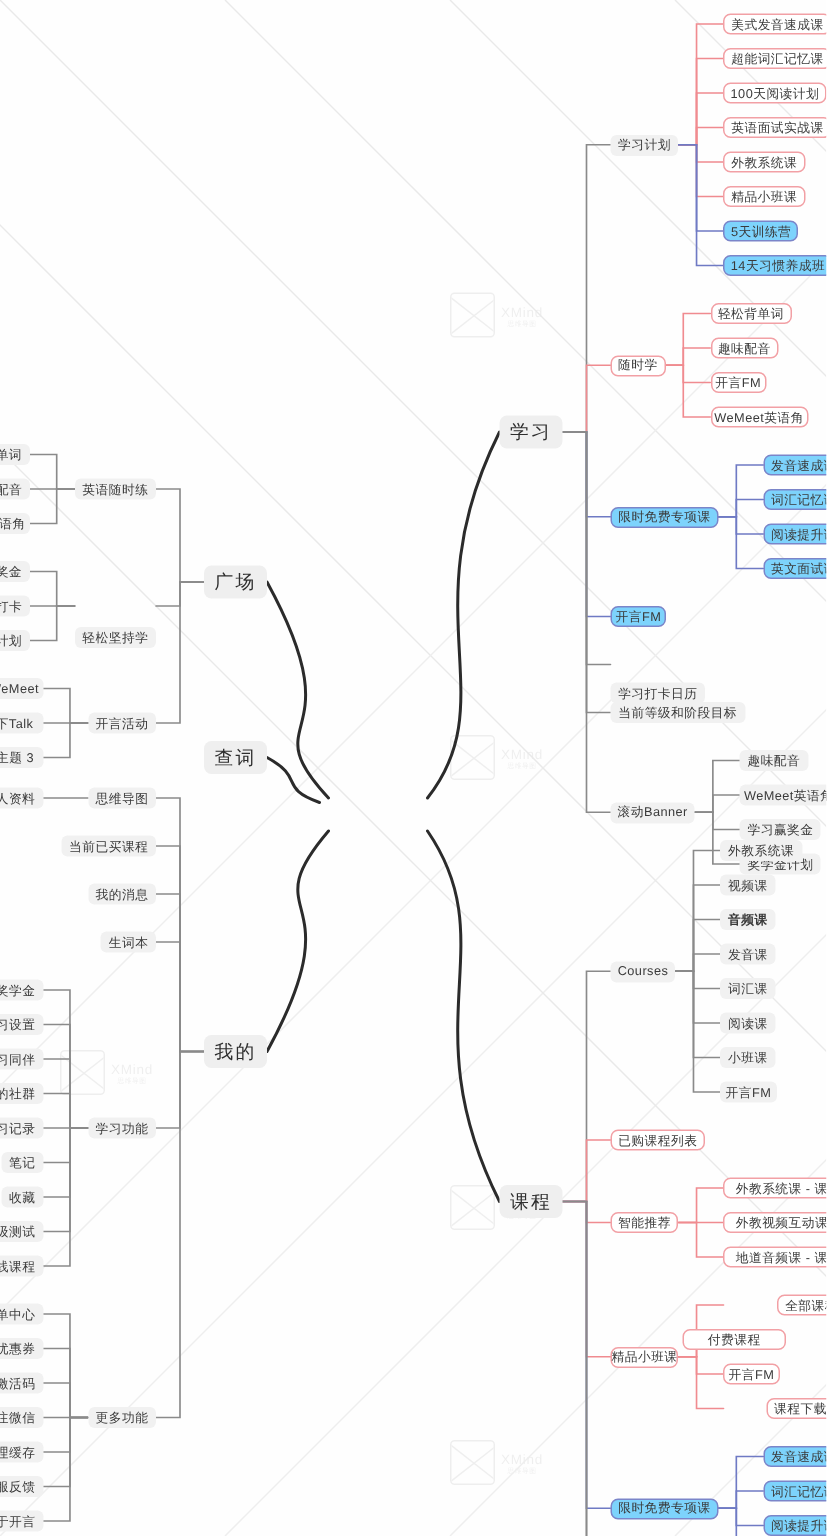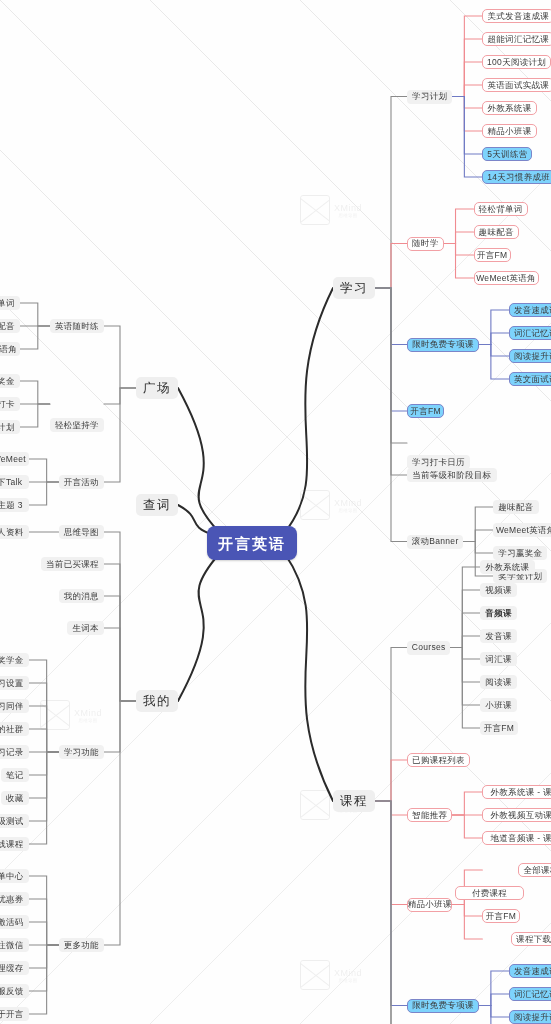--- a/index.html
+++ b/index.html
@@ -279,21 +279,20 @@
       <path d="M 136 701 L 120 701 L 120 945 L 104 945" stroke="#8a8a8a" stroke-width="1.1" fill="none" stroke-linecap="round"></path>
       <path d="M 58.64 945 L 46.64 945 L 46.64 876 L 28.64 876" stroke="#8a8a8a" stroke-width="1.1" fill="none" stroke-linecap="round"></path>
       <path d="M 58.64 945 L 46.64 945 L 46.64 899 L 28.64 899" stroke="#8a8a8a" stroke-width="1.1" fill="none" stroke-linecap="round"></path>
       <path d="M 58.64 945 L 46.64 945 L 46.64 922 L 28.64 922" stroke="#8a8a8a" stroke-width="1.1" fill="none" stroke-linecap="round"></path>
       <path d="M 58.64 945 L 46.64 945 L 46.64 945 L 28.64 945" stroke="#8a8a8a" stroke-width="1.1" fill="none" stroke-linecap="round"></path>
       <path d="M 58.64 945 L 46.64 945 L 46.64 968 L 28.64 968" stroke="#8a8a8a" stroke-width="1.1" fill="none" stroke-linecap="round"></path>
       <path d="M 58.64 945 L 46.64 945 L 46.64 991 L 28.64 991" stroke="#8a8a8a" stroke-width="1.1" fill="none" stroke-linecap="round"></path>
       <path d="M 58.64 945 L 46.64 945 L 46.64 1014 L 28.64 1014" stroke="#8a8a8a" stroke-width="1.1" fill="none" stroke-linecap="round"></path>
     </svg>
   <div id="node-layer">
-      <div class="node root" style="left: 207px; top: 526px; width: 90px; height: 34px;">开言英语</div>
       <div class="node main" style="left: 333px; top: 277px; width: 42px; height: 22px;">学习</div>
       <div class="node main" style="left: 136px; top: 377px; width: 42px; height: 22px;">广场</div>
       <div class="node main" style="left: 136px; top: 494px; width: 42px; height: 22px;">查词</div>
       <div class="node main" style="left: 136px; top: 690px; width: 42px; height: 22px;">我的</div>
       <div class="node main" style="left: 333px; top: 790px; width: 42px; height: 22px;">课程</div>
       <div class="node plain" style="left: 407px; top: 89.5px; width: 45.36px; height: 14px;">学习计划</div>
       <div class="node red" style="left: 482.36px; top: 9px; width: 71.88px; height: 14px;">美式发音速成课</div>
       <div class="node red" style="left: 482.36px; top: 32px; width: 71.88px; height: 14px;">超能词汇记忆课</div>
       <div class="node red" style="left: 482.36px; top: 55px; width: 68.48px; height: 14px;">100天阅读计划</div>
       <div class="node red" style="left: 482.36px; top: 78px; width: 71.88px; height: 14px;">英语面试实战课</div>

